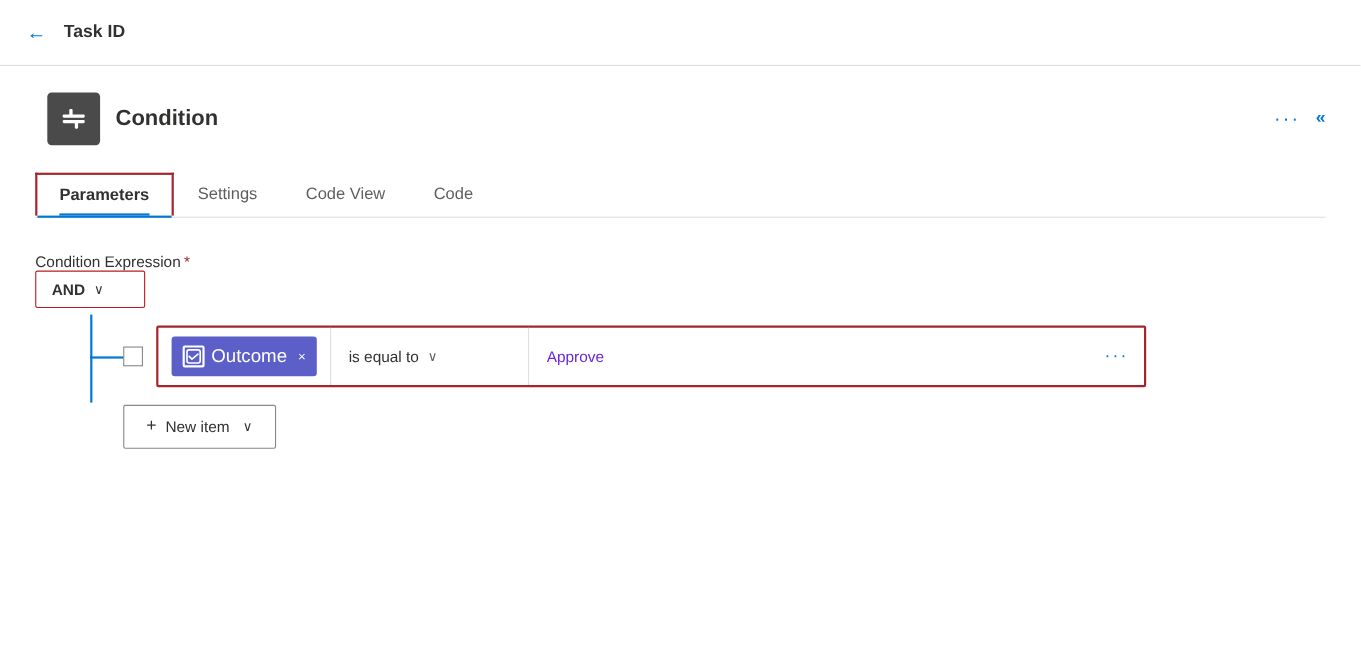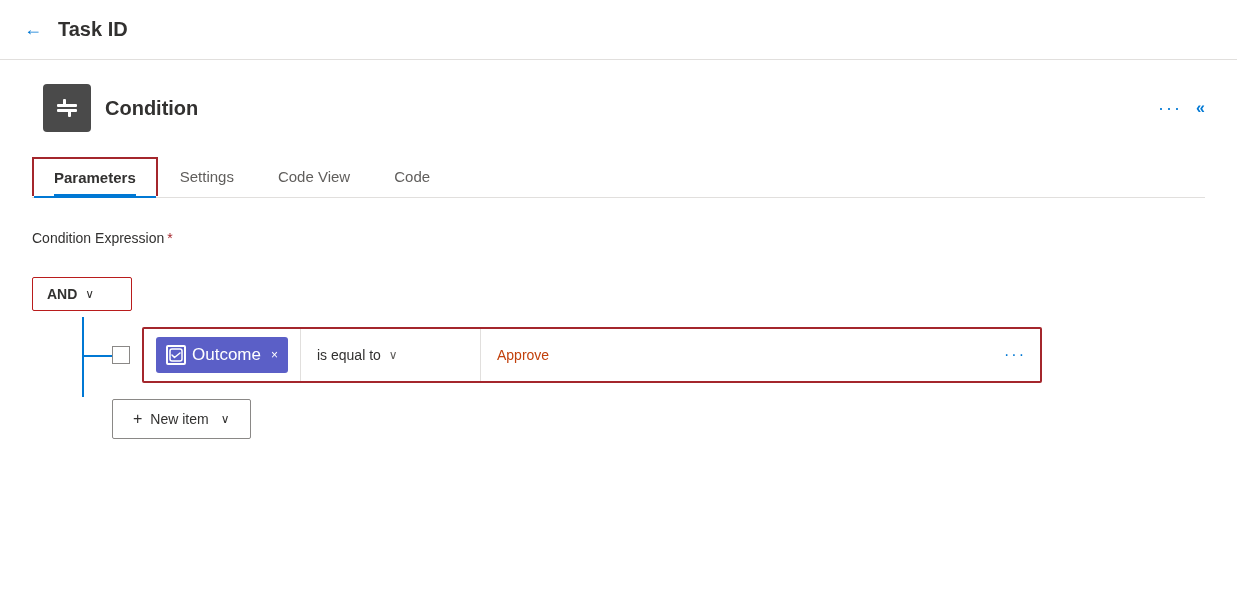--- a/index.html
+++ b/index.html
@@ -24,21 +24,21 @@
       background: none;
       border: none;
       cursor: pointer;
       color: #0078d4;
       font-size: 18px;
       margin-right: 16px;
       display: flex;
       align-items: center;
     }
     .header-title {
-      font-size: 20px;
+      font-size: 16px;
       font-weight: 600;
       color: #323130;
     }
 
     
     .main {
       padding: 24px 32px;
     }
 
     
@@ -131,21 +131,21 @@
       left: 20px;
       right: 20px;
       height: 2px;
       background: #0078d4;
     }
 
     
     .section-label {
       font-size: 14px;
       color: #323130;
-      margin-bottom: 31px;
+      margin-bottom: 0;
     }
     .section-label .required {
       color: #a4262c;
       margin-left: 3px;
     }
 
     
     .and-dropdown {
       display: flex;
       align-items: center;
@@ -247,21 +247,21 @@
     .operator-chevron {
       font-size: 12px;
       color: #605e5c;
     }
 
     
     .approve-input {
       flex: 1;
       padding: 0 16px;
       font-size: 14px;
-      color: #c2410c;
+      color: #6d28d9;
       height: 100%;
       border: none;
       outline: none;
       background: transparent;
     }
 
     
     .row-ellipsis {
       padding: 0 14px;
       background: none;

